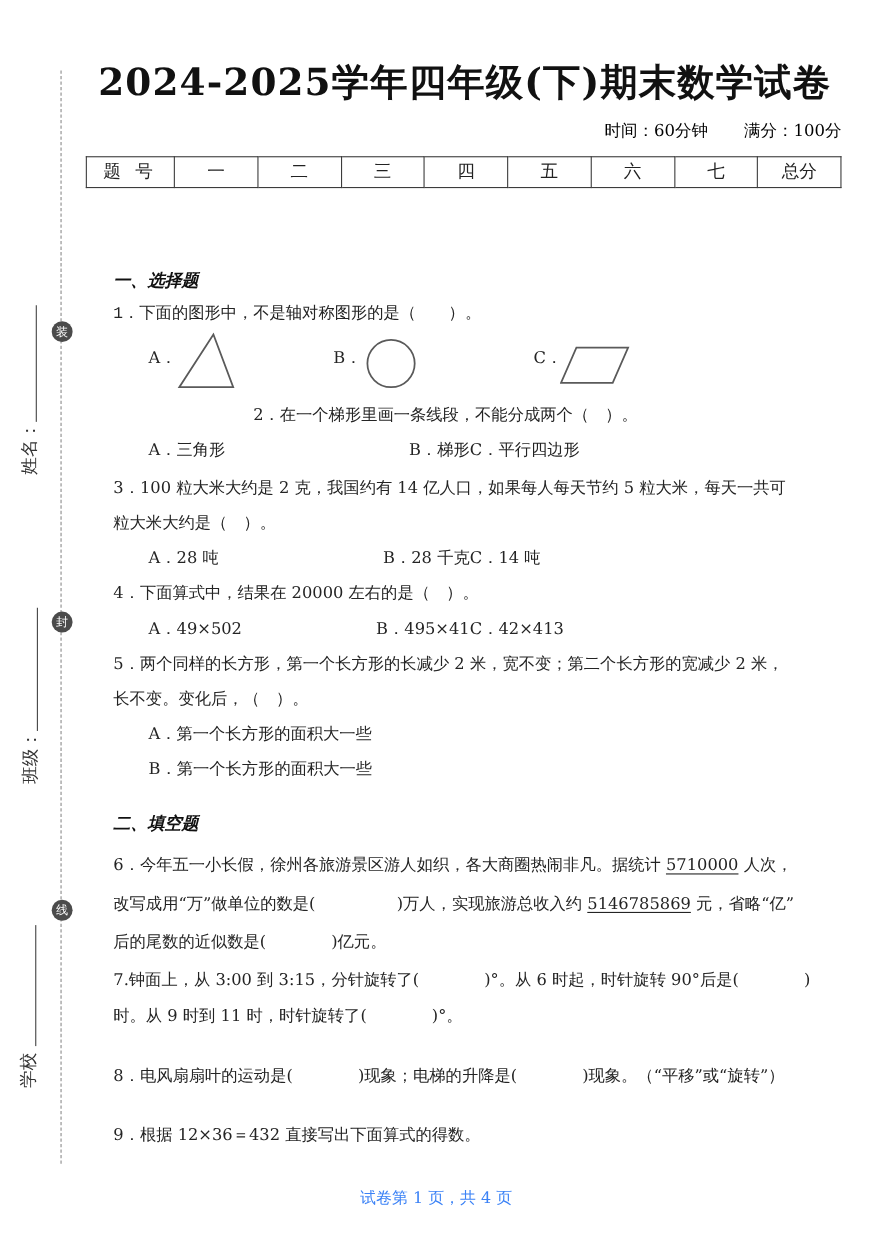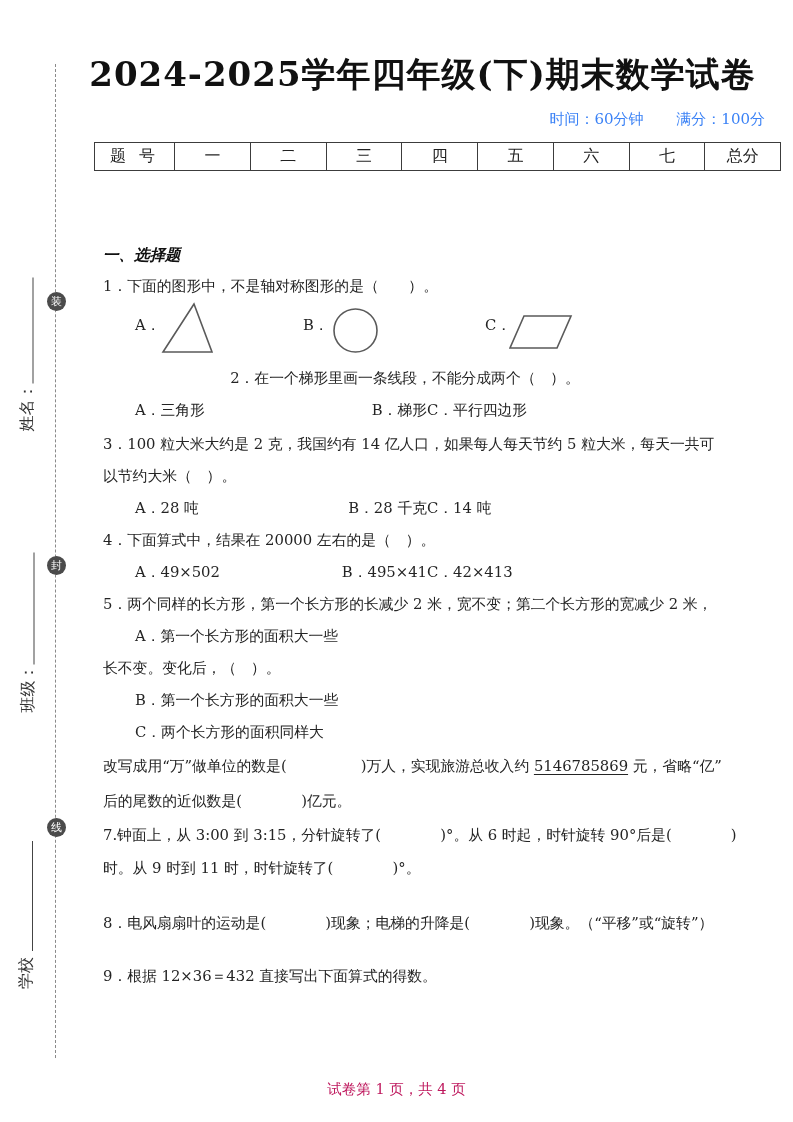--- a/index.html
+++ b/index.html
@@ -8,28 +8,28 @@
     font-family:"DejaVu Serif","Liberation Serif",serif;color:#222;overflow:hidden;
   }
   .page{position:absolute;inset:0;}
 
   
   .title{
     position:absolute;left:80px;right:28px;top:52px;text-align:center;
     font-size:34px;font-weight:bold;color:#111;letter-spacing:1px;white-space:nowrap;
   }
   .meta{
-    position:absolute;right:28px;top:110px;font-size:15px;color:#3b82f6;white-space:nowrap;
+    position:absolute;right:28px;top:110px;font-size:15px;color:#000000;white-space:nowrap;
   }
   .meta span{margin-left:28px;}
 
   
   .score-table{
     position:absolute;left:78px;top:142px;width:687px;border-collapse:collapse;
-    font-size:16px;color:#222;table-layout:fixed;margin-left:16px;
+    font-size:16px;color:#222;table-layout:fixed;
   }
   .score-table td{
     border:1.5px solid #3c3c3c;height:27px;text-align:center;padding:0;
   }
   .score-table td.lab{width:79px;letter-spacing:4px;}
 
   
   .fold-line{
     position:absolute;left:55px;top:64px;height:994px;width:0;
     border-left:1.5px dashed #8a8a8a;
@@ -64,21 +64,21 @@
 
   
   .shapes-row{position:relative;height:58px;}
   .shapes-row .slab{position:absolute;top:14px;}
   .shape-svg{position:absolute;}
   .shape-svg polygon,.shape-svg circle{fill:none;stroke:#5a5a5a;stroke-width:1.6;}
 
   
   .footer{
     position:absolute;left:0;right:0;top:1080px;text-align:center;
-    font-size:14.5px;color:#be185d;
+    font-size:14.5px;color:#3b82f6;
   }
 </style>
 </head>
 <body>
 
 <div class="page">
 
   <div class="fold-line"></div>
   <div class="seal" style="top:292px;">装</div>
   <div class="seal" style="top:556px;">封</div>
@@ -116,21 +116,21 @@
       <td>七</td>
       <td>总分</td>
     </tr>
   </tbody>
     </table>
 
   <div class="content">
 
     <div class="sec-head">一、选择题</div>
 
-    <div class="ln" style="margin-top:4px;">1．下面的图形中，不是轴对称图形的是（　　）。</div>
+    <div class="ln" style="margin-top:4px;font-family:Liberation Mono, monospace;">1．下面的图形中，不是轴对称图形的是（　　）。</div>
 
     <div class="shapes-row">
       <span class="slab" style="left:32px;">A．</span>
       <svg class="shape-svg" style="left:58px;top:0;" width="54" height="52" viewBox="0 0 54 52">
         <polygon points="33,2 2,50 51,50"></polygon>
       </svg>
       <span class="slab" style="left:200px;">B．</span>
       <svg class="shape-svg" style="left:229px;top:5px;" width="47" height="47" viewBox="0 0 47 47">
         <circle cx="23.5" cy="23.5" r="21.5"></circle>
       </svg>
@@ -141,42 +141,43 @@
     </div>
 
     <div class="ln" style="margin-top:2px;text-align:center;">2．在一个梯形里画一条线段，不能分成两个（　）。</div>
     <div class="ln opt-row">
       <span class="o1">A．三角形</span>
       <span class="o2">B．梯形</span>
       <span class="o3">C．平行四边形</span>
     </div>
 
     <div class="ln" style="margin-top:2px;">3．100 粒大米大约是 2 克，我国约有 14 亿人口，如果每人每天节约 5 粒大米，每天一共可</div>
-    <div class="ln">以节约大米（　）。</div>
+    <div class="ln">粒大米大约是（　）。</div>
     <div class="ln opt-row">
       <span class="o1">A．28 吨</span>
       <span class="o2">B．28 千克</span>
       <span class="o3">C．14 吨</span>
     </div>
 
     <div class="ln">4．下面算式中，结果在 20000 左右的是（　）。</div>
     <div class="ln opt-row">
       <span class="o1">A．49×502</span>
       <span class="o2">B．495×41</span>
       <span class="o3">C．42×413</span>
     </div>
 
     <div class="ln">5．两个同样的长方形，第一个长方形的长减少 2 米，宽不变；第二个长方形的宽减少 2 米，</div>
+    <div class="ln">长不变。变化后，（　）。</div>
     <div class="ln ind">A．第一个长方形的面积大一些</div>
-    <div class="ln">长不变。变化后，（　）。</div>
     <div class="ln ind">B．第一个长方形的面积大一些</div>
-    <div class="ln ind">C．两个长方形的面积同样大</div>
 
+    <div class="sec-head" style="margin-top:22px;">二、填空题</div>
 
     <div class="fill">
+      <div class="ln ln6" style="margin-top:9px;"><span>6．今年五一小长假，徐州各旅游景区游人如织，各大商圈热闹非凡。据统计 </span><span class="u">5710000</span><span> 人次，</span></div>
       <div class="ln ln6"><span>改写成用“万”做单位的数是(　　　　　)万人，实现旅游总收入约 </span><span class="u">5146785869</span><span> 元，省略“亿”</span></div>
       <div class="ln ln6">后的尾数的近似数是(　　　　)亿元。</div>
 
       <div class="ln7">7.钟面上，从 3:00 到 3:15，分针旋转了(　　　　)°。从 6 时起，时针旋转 90°后是(　　　　)</div>
       <div class="ln7">时。从 9 时到 11 时，时针旋转了(　　　　)°。</div>
 
       <div class="ln8">8．电风扇扇叶的运动是(　　　　)现象；电梯的升降是(　　　　)现象。（“平移”或“旋转”）</div>
       <div class="ln8">9．根据 12×36＝432 直接写出下面算式的得数。</div>
     </div>
 

